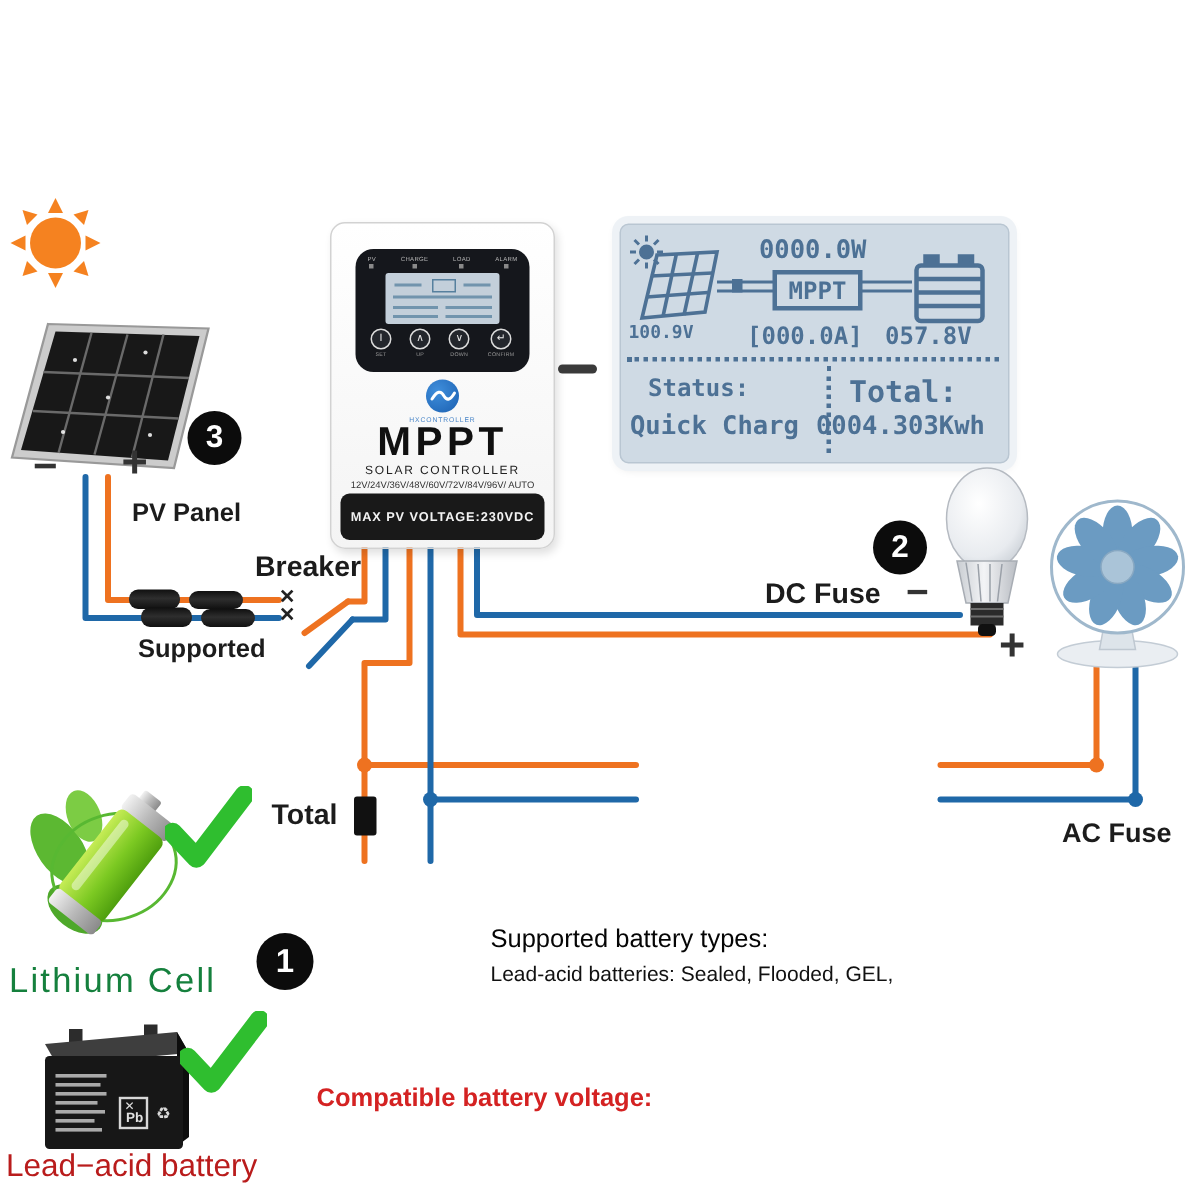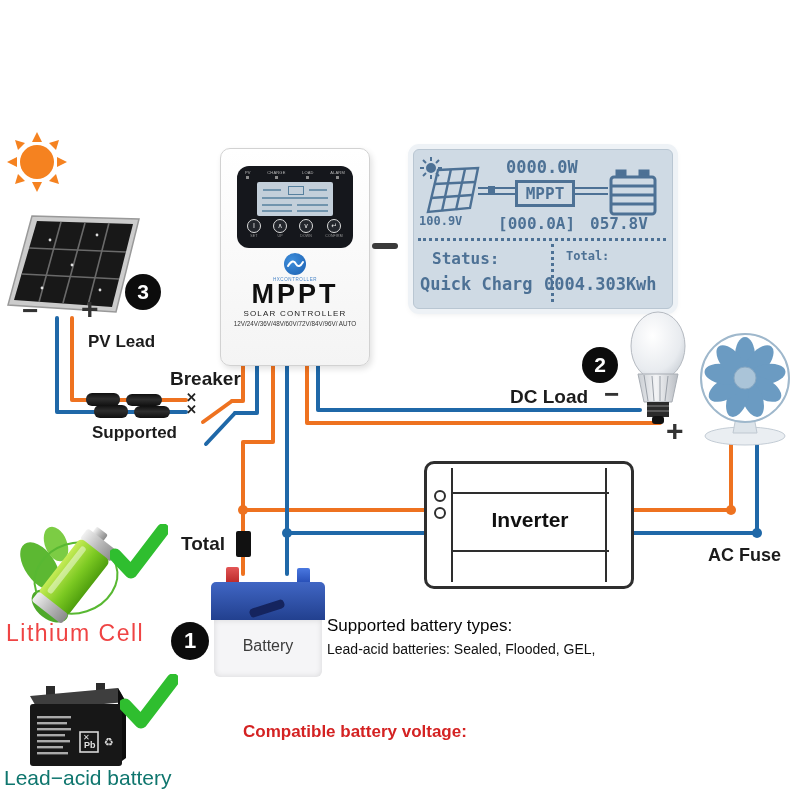--- a/index.html
+++ b/index.html
@@ -72,24 +72,24 @@
                  border-radius:0 0 6px 6px;box-shadow:inset 0 0 6px rgba(0,0,0,.12);}
   #battery-label{position:absolute;left:0;top:17px;width:100%;text-align:center;font-size:16px;color:#3c3c3c;}
   
   .mc4{z-index:5;background:linear-gradient(#101010,#2e2e2e 45%,#101010);border-radius:6px;}
   #fuse{left:236px;top:531px;width:15px;height:26px;background:#111;border-radius:2px;z-index:5;}
   #eqdash{left:372px;top:243px;width:26px;height:6px;background:#3a3a3a;border-radius:3px;z-index:5;}
   
   #supported-title{left:327px;top:616px;font-size:17px;color:#050505;z-index:6;}
   .supp-line{left:327px;font-size:14px;color:#111;z-index:6;white-space:nowrap;}
   .red{color:#d42222;z-index:6;white-space:nowrap;}
-  #compat-label{left:211px;top:722px;font-size:17px;font-weight:700;margin-left:32px;}
+  #compat-label{left:211px;top:722px;font-size:17px;font-weight:700;}
   .auto-line{left:446px;font-size:25px;font-weight:700;}
-  #lithium-label{left:6px;top:620px;font-size:23px;letter-spacing:1.5px;color:#ef4444;z-index:6;}
-  #leadacid-label{left:4px;top:766px;font-size:21px;color:#0f766e;z-index:6;}
+  #lithium-label{left:6px;top:640px;font-size:23px;letter-spacing:1.5px;color:#15803d;z-index:6;}
+  #leadacid-label{left:4px;top:766px;font-size:21px;color:#b91c1c;z-index:6;}
   svg{display:block;}
 </style>
 </head>
 <body>
 
 <div id="stage">
 
 
   <svg id="wires" class="abs" width="800" height="800" viewBox="0 0 800 800">
     <g stroke="#ee7220" stroke-width="4" fill="none" stroke-linejoin="round" stroke-linecap="round">
@@ -147,21 +147,21 @@
       <circle cx="46" cy="30" r="1.4"></circle>
         <circle cx="93" cy="25" r="1.4"></circle>
       <circle cx="68" cy="55" r="1.4"></circle>
         <circle cx="38" cy="78" r="1.4"></circle>
         <circle cx="96" cy="80" r="1.4"></circle>
     </g>
   </svg>
   <div class="abs sign" style="left:22px;top:297px;font-size:28px">−</div>
   <div class="abs sign" style="left:81px;top:294px;font-size:30px">+</div>
   <div class="abs badge" style="left:125px;top:274px;width:36px;height:36px;font-size:21px">3</div>
-  <div class="abs lbl" style="left:88px;top:332px;font-size:17px">PV Lead</div>
+  <div class="abs lbl" style="left:88px;top:332px;font-size:17px">PV Panel</div>
 
   <div class="abs mc4" style="left:86px;top:393px;width:34px;height:13px"></div>
   <div class="abs mc4" style="left:126px;top:394px;width:36px;height:12px"></div>
   <div class="abs mc4" style="left:94px;top:405px;width:34px;height:13px"></div>
   <div class="abs mc4" style="left:134px;top:406px;width:36px;height:12px"></div>
   <div class="abs xmark" style="left:186px;top:391px">✕</div>
   <div class="abs xmark" style="left:186px;top:403px">✕</div>
   <div class="abs lbl" style="left:170px;top:368px;font-size:19px">Breaker</div>
   <div class="abs lbl" style="left:92px;top:423px;font-size:17px">Supported</div>
 
@@ -216,20 +216,23 @@
     </div>
     <div id="ctrl-logo">
       <svg width="22" height="22" viewBox="0 0 22 22">
           <path d="M4,13 Q9,5 12,11 Q15,16 19,9" stroke="#fff" stroke-width="2" fill="none" stroke-linecap="round"></path>
         </svg>
     </div>
     <div id="ctrl-brand">HXCONTROLLER</div>
     <div id="ctrl-model">MPPT</div>
     <div id="ctrl-type">SOLAR CONTROLLER</div>
     <div id="ctrl-volts">12V/24V/36V/48V/60V/72V/84V/96V/ AUTO</div>
+    <div id="ctrl-band">
+      <span>MAX PV VOLTAGE:230VDC</span>
+    </div>
   </div>
 
   <div id="eqdash" class="abs"></div>
 
   <div id="lcd" class="abs">
     <svg class="t" style="left:4px;top:5px" width="26" height="26" viewBox="0 0 26 26">
       <g stroke="#4d7195" stroke-width="2" fill="none">
         <circle cx="13" cy="13" r="4" fill="#4d7195"></circle>
         <line x1="13" y1="2" x2="13" y2="6"></line>
           <line x1="13" y1="20" x2="13" y2="24"></line>
@@ -267,21 +270,21 @@
           <line x1="4" y1="27" x2="46" y2="27"></line>
         <line x1="4" y1="36" x2="46" y2="36"></line>
       </g>
     </svg>
     <div class="t" style="left:5px;top:64px;font-size:12px">100.9V</div>
     <div class="t" style="left:84px;top:64px;font-size:16px">[000.0A]</div>
     <div class="t" style="left:176px;top:64px;font-size:16px">057.8V</div>
     <div id="lcd-dots"></div>
     <div id="lcd-vdots"></div>
     <div class="t" style="left:18px;top:99px;font-size:16px">Status:</div>
-    <div class="t" style="left:152px;top:99px;font-size:12px">Total:</div>
+    <div class="t" style="left:152px;top:99px;font-size:20px">Total:</div>
     <div class="t" style="left:6px;top:124px;font-size:17px">Quick Charg</div>
     <div class="t" style="left:130px;top:124px;font-size:17px">0004.303Kwh</div>
   </div>
 
   <div class="abs badge" style="left:582px;top:347px;width:36px;height:36px;font-size:21px">2</div>
   <svg class="abs" style="left:626px;top:308px;z-index:4" width="64" height="122" viewBox="0 0 64 122">
     <defs>
       <radialGradient id="dome" cx="40%" cy="35%" r="75%">
         <stop offset="0%" stop-color="#ffffff"></stop>
           <stop offset="70%" stop-color="#e8ebef"></stop>
@@ -301,21 +304,21 @@
       <line x1="34" y1="68" x2="34" y2="93"></line>
         <line x1="42" y1="68" x2="39" y2="93"></line>
     </g>
     <rect x="21" y="94" width="22" height="15" fill="#2b2b2b"></rect>
     <g stroke="#6e6e6e" stroke-width="1.4">
         <line x1="21" y1="98" x2="43" y2="98"></line>
         <line x1="21" y1="103" x2="43" y2="103"></line>
       </g>
     <rect x="26" y="108" width="12" height="8" rx="3" fill="#101010"></rect>
   </svg>
-  <div class="abs lbl" style="left:510px;top:386px;font-size:19px">DC Load</div>
+  <div class="abs lbl" style="left:510px;top:386px;font-size:19px">DC Fuse</div>
   <div class="abs sign" style="left:604px;top:381px;font-size:26px">−</div>
   <div class="abs sign" style="left:666px;top:416px;font-size:30px">+</div>
 
   <svg class="abs" style="left:698px;top:330px;z-index:4" width="94" height="116" viewBox="0 0 94 116">
     <ellipse cx="47" cy="106" rx="40" ry="9" fill="#eaeef2" stroke="#c3ccd5"></ellipse>
     <polygon points="40,76 54,76 59,103 35,103" fill="#dde4ea" stroke="#bfc8d1"></polygon>
     <circle cx="47" cy="48" r="44" fill="#ffffff" stroke="#c8d4e0"></circle>
     <g fill="#5f93bd" opacity=".92">
       <g transform="rotate(0 47 48)">
           <ellipse cx="47" cy="26" rx="10" ry="19"></ellipse>
@@ -343,44 +346,24 @@
         </g>
       <g transform="rotate(320 47 48)">
           <ellipse cx="47" cy="26" rx="10" ry="19"></ellipse>
         </g>
     </g>
     <circle cx="47" cy="48" r="44" fill="none" stroke="#9fb8cc" stroke-width="2"></circle>
     <circle cx="47" cy="48" r="11" fill="#aac4d8" stroke="#88a8c2"></circle>
   </svg>
   <div class="abs lbl" style="left:708px;top:545px;font-size:18px">AC Fuse</div>
 
-  <div id="inverter" class="abs">
-    <div class="vl" style="left:24px"></div>
-    <div class="vl" style="left:178px"></div>
-    <div class="hl" style="top:28px"></div>
-    <div class="hl" style="top:86px"></div>
-    <div class="dot" style="left:7px;top:26px"></div>
-    <div class="dot" style="left:7px;top:43px"></div>
-    <div id="inverter-label">Inverter</div>
-  </div>
 
   <div id="fuse" class="abs"></div>
   <div class="abs lbl" style="left:181px;top:533px;font-size:19px">Total</div>
 
-  <div id="battery" class="abs">
-    <div class="term" style="left:15px;top:4px;background:linear-gradient(#e35656,#b82626)"></div>
-    <div class="term" style="left:86px;top:5px;background:linear-gradient(#4a78e0,#2248b0)"></div>
-    <div style="position:absolute;left:0;top:19px;width:114px;height:38px;border-radius:5px 5px 0 0;
-                background:linear-gradient(#4066c4,#22408f)">
-      <div class="handle"></div>
-    </div>
-    <div class="body">
-      <div id="battery-label">Battery</div>
-    </div>
-  </div>
   <div class="abs badge" style="left:171px;top:622px;width:38px;height:38px;font-size:22px">1</div>
 
   <div class="abs supp-line" style="top:641px">Lead-acid batteries: Sealed, Flooded, GEL,</div>
   <div id="supported-title" class="abs">Supported battery types:</div>
   <div id="compat-label" class="abs red">Compatible battery voltage:</div>
 
   <svg class="abs" style="left:20px;top:518px;z-index:4" width="108" height="118" viewBox="0 0 108 118">
     <defs>
       <linearGradient id="cellg" x1="0" y1="0" x2="1" y2="0">
         <stop offset="0%" stop-color="#c6ec56"></stop>

